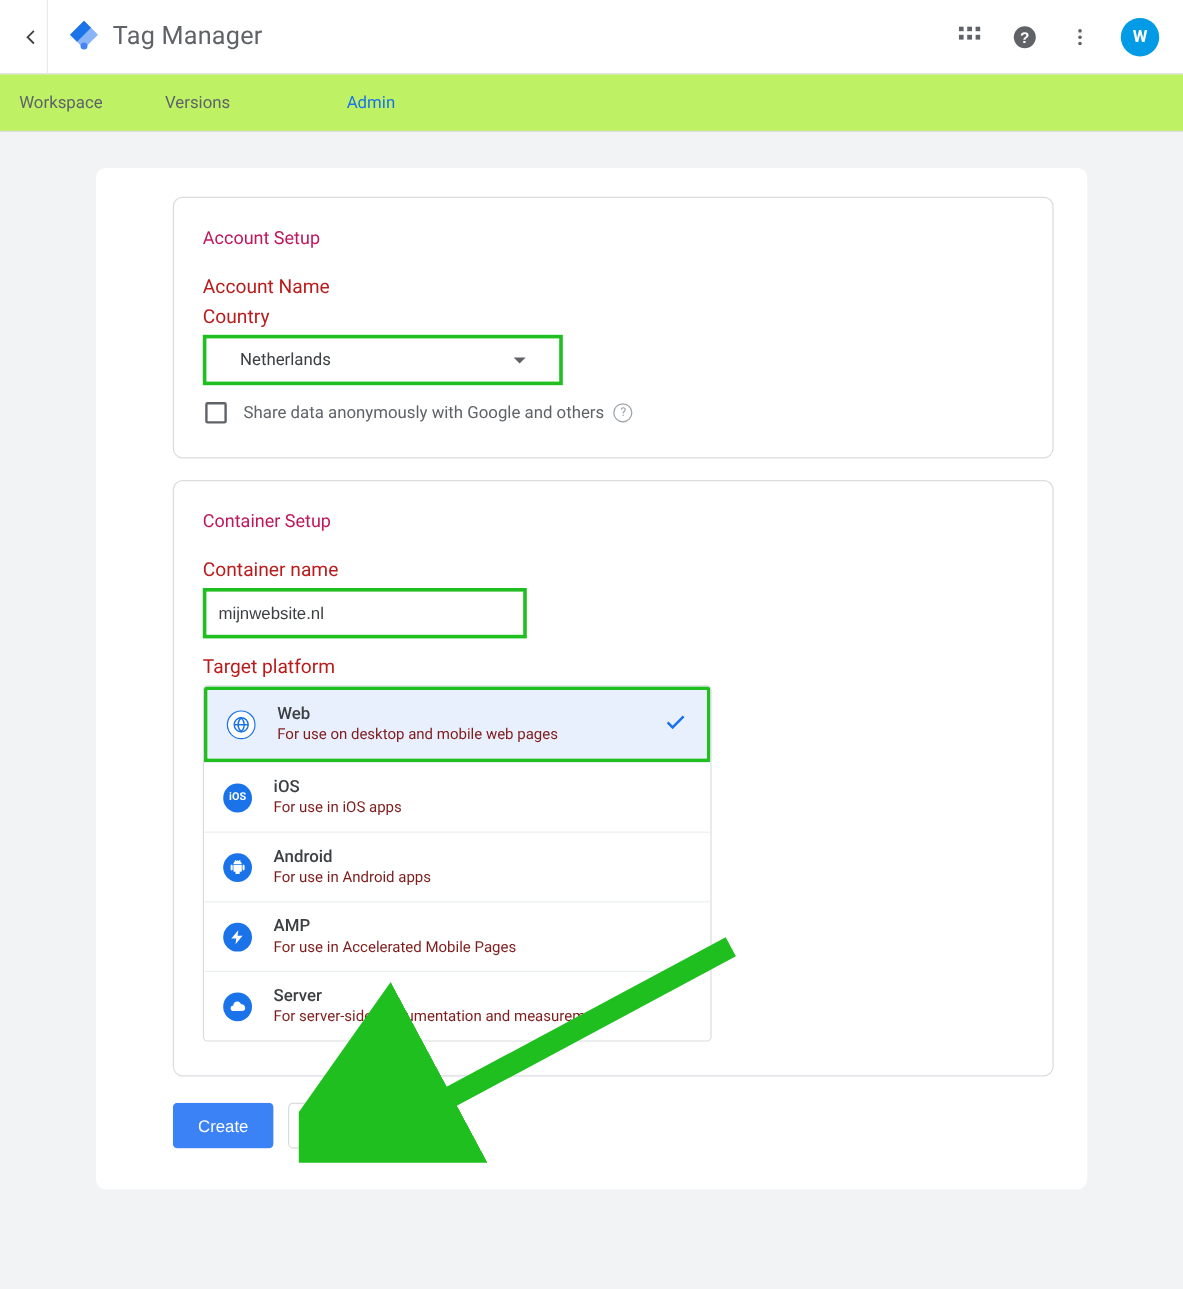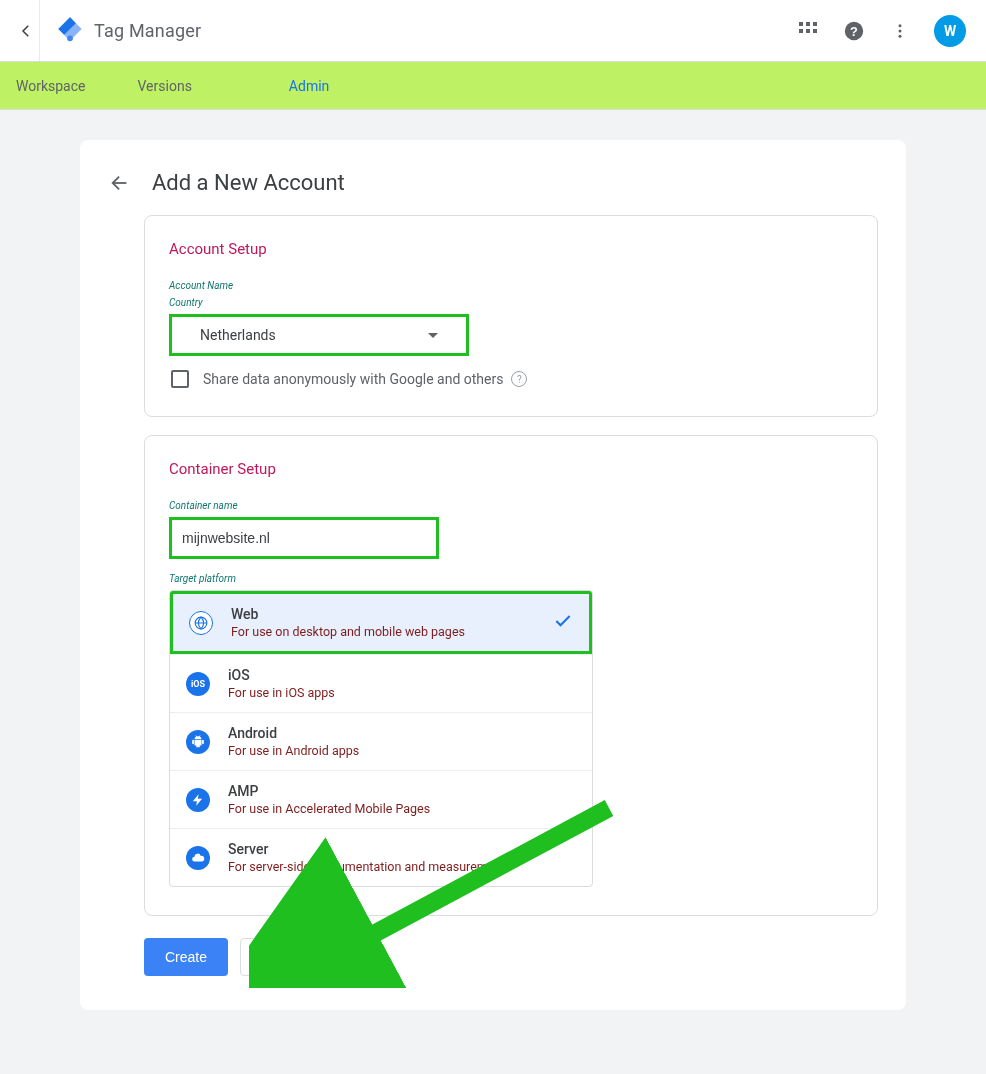--- a/index.html
+++ b/index.html
@@ -22,21 +22,21 @@
     width: 28px;
     display: flex;
     justify-content: center;
     align-items: center;
     height: 100%;
     border-right: 1px solid #e8eaed;
     margin-right: 10px;
     cursor: pointer;
   }
   .logo { margin: 0 10px 0 6px; }
-  .app-title { font-size: 18px; color: #5f6368; letter-spacing: 0.2px; }
+  .app-title { font-size: 21px; color: #5f6368; letter-spacing: 0.2px; }
   .top-spacer { flex: 1; }
   .top-icons { display: flex; align-items: center; gap: 22px; padding-right: 8px; }
   .top-icon { width: 24px; height: 24px; display: flex; align-items: center; justify-content: center; color: #5f6368; cursor: pointer; }
   .avatar {
     width: 32px; height: 32px; border-radius: 50%;
     background: #039be5; color: #fff; font-weight: 700; font-size: 14px;
     display: flex; align-items: center; justify-content: center;
     cursor: pointer;
   }
   .tab-bar {
@@ -63,21 +63,21 @@
   .page-back { color: #5f6368; cursor: pointer; width: 24px; height: 24px; display: flex; align-items: center; justify-content: center; }
   .page-title { font-size: 22px; color: #3c4043; }
   .panel {
     border: 1px solid #dadce0;
     border-radius: 8px;
     padding: 24px 24px 28px 24px;
     margin-left: 36px;
     margin-bottom: 18px;
   }
   .section-title { font-size: 15px; color: #be185d; margin-bottom: 22px; }
-  .field-label { font-size: 10px; color: #0f766e; margin-bottom: 6px; font-style: italic; }
+  .field-label { font-size: 16px; color: #b91c1c; margin-bottom: 6px; }
   .hl-box {
     border: 3px solid #1fbf1f;
     padding: 0;
     margin-bottom: 14px;
   }
   .text-input {
     width: 100%;
     border: none;
     border-bottom: 1px solid #dadce0;
     padding: 10px 10px;
@@ -213,29 +213,20 @@
 
 <div class="tab-bar">
   <span class="tab">Workspace</span>
   <span class="tab">Versions</span>
   <span class="tab active">Admin</span>
 </div>
 
 <div class="content">
   <div class="card-outer">
 
-    <div class="page-head">
-      <span class="page-back">
-        <svg width="22" height="22" viewBox="0 0 24 24" fill="none" stroke="#5f6368" stroke-width="2">
-            <path d="M19 12H5"></path>
-            <path d="M11 5l-7 7 7 7"></path>
-          </svg>
-      </span>
-      <span class="page-title">Add a New Account</span>
-    </div>
 
     <div class="panel">
       <div class="section-title">Account Setup</div>
 
       <div class="field-label">Account Name</div>
 
       <div class="field-label">Country</div>
       <div class="hl-box w300">
         <div class="select-row">
           <span class="select-text">Netherlands</span>

